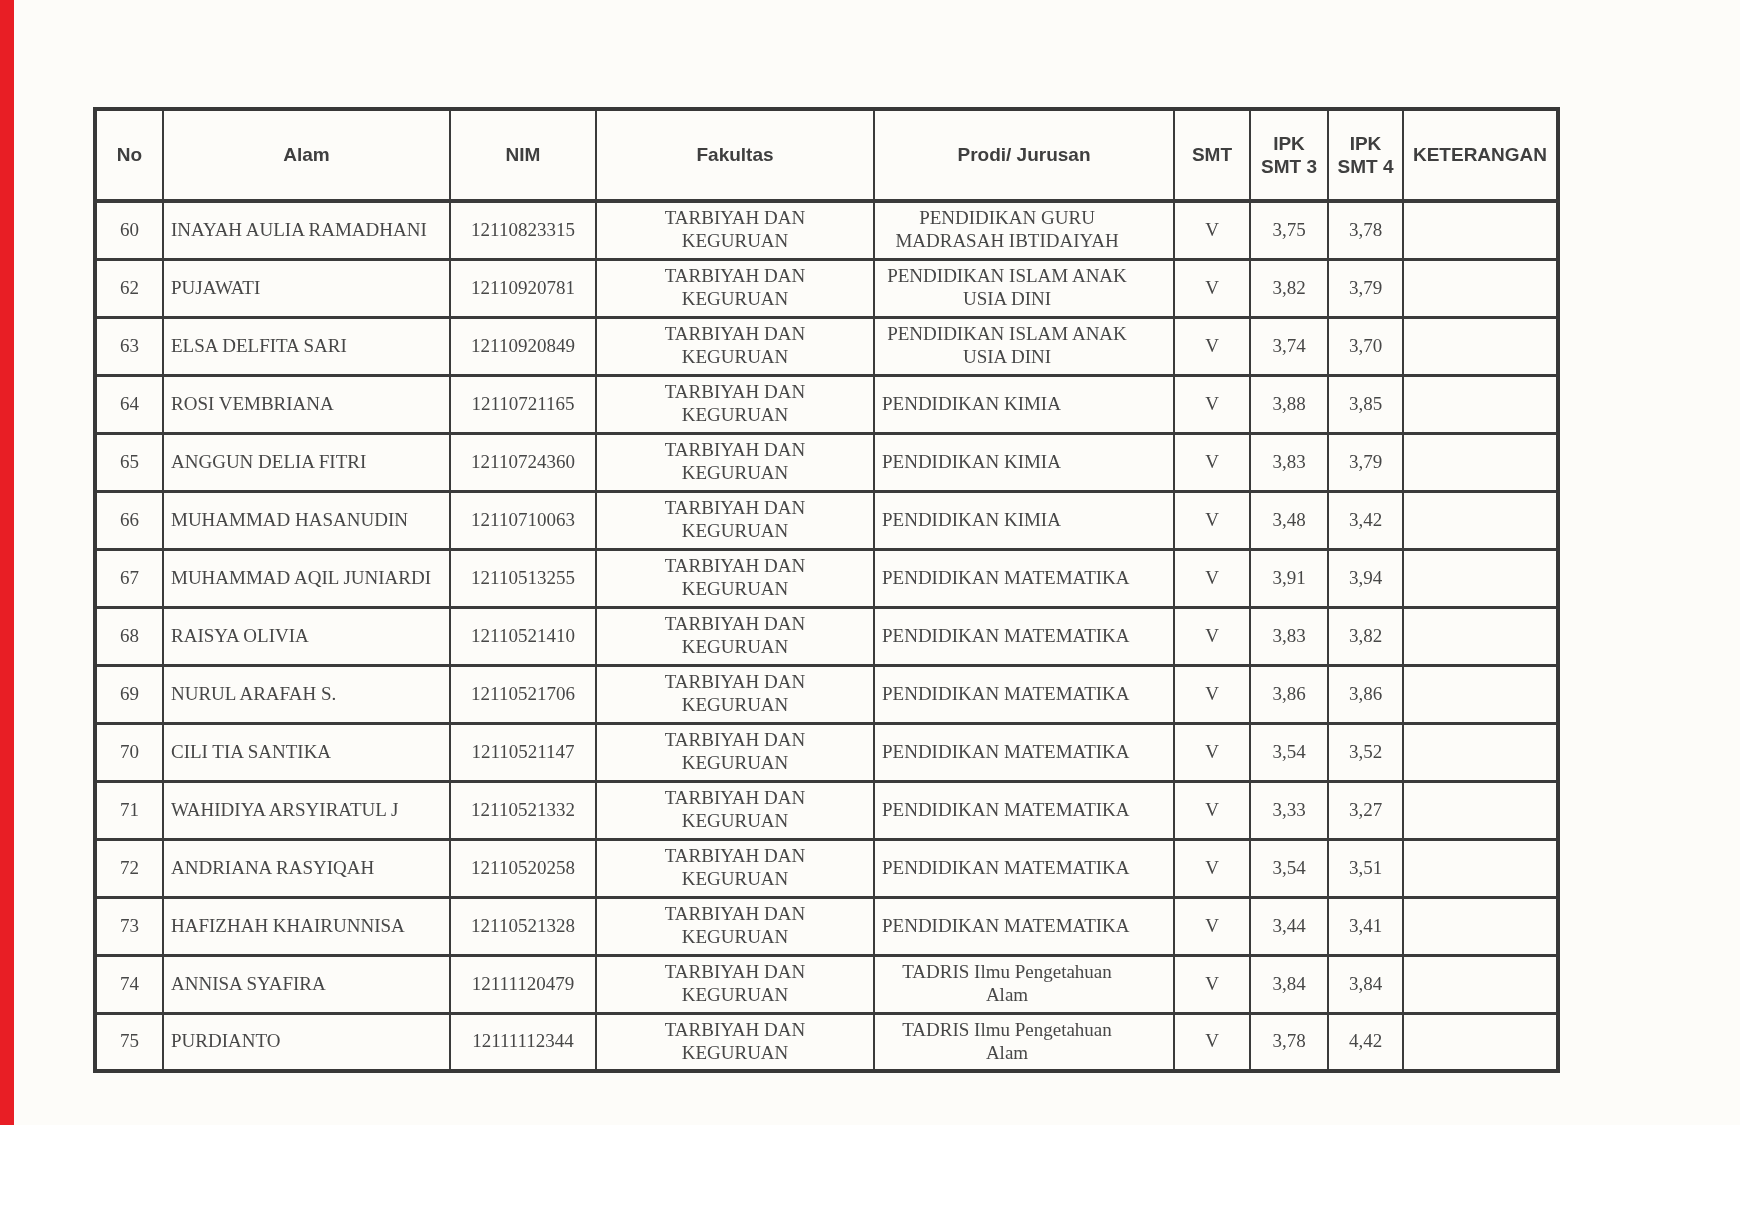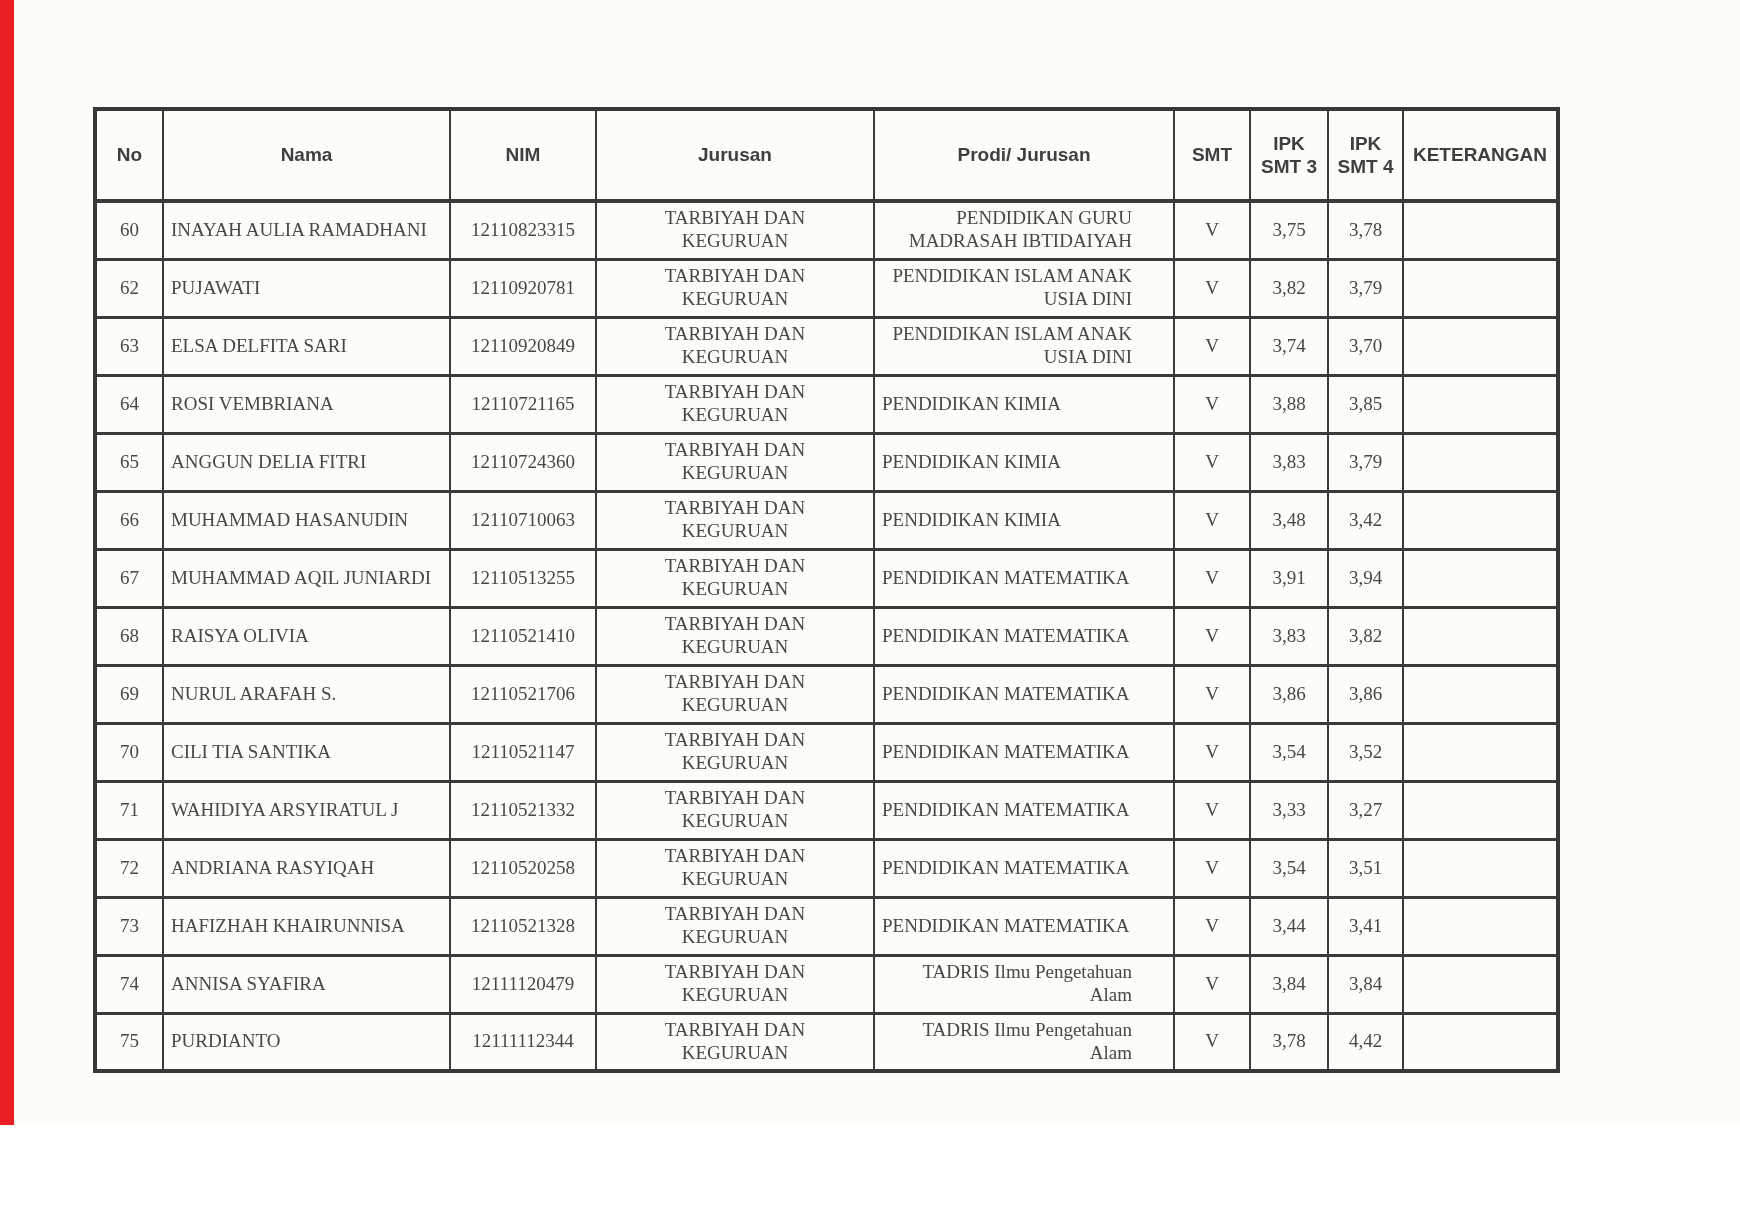--- a/index.html
+++ b/index.html
@@ -44,21 +44,21 @@
     padding:0 5px;
   }
   td.c-no, td.c-nim, td.c-fak, td.c-smt, td.c-ipk { text-align:center; }
   td.c-nama, td.c-prodi { text-align:left; padding-left:7px; padding-right:2px; }
   td.c-fak .wrapbox {
     display:inline-block; max-width:200px;
     vertical-align:middle;
   }
   td.c-prodi .wrapbox {
     display:inline-block; max-width:250px;
-    text-align:right; vertical-align:middle;
+    text-align:center; vertical-align:middle;
   }
   .pen-mark { position:absolute; left:1516px; top:1124px; }
 </style>
 </head>
 <body>
 
 <div class="page">
 
   <div class="scan-edge"></div>
 
@@ -70,23 +70,23 @@
       <col style="width:278px">
         <col style="width:300px">
         <col style="width:76px">
       <col style="width:78px">
         <col style="width:75px">
         <col style="width:155px">
     </colgroup>
     <thead>
       <tr>
         <th>No</th>
-        <th>Nama</th>
+        <th>Alam</th>
         <th>NIM</th>
-        <th>Jurusan</th>
+        <th>Fakultas</th>
         <th>Prodi/ Jurusan</th>
         <th>SMT</th>
         <th>IPK SMT 3</th>
         <th>IPK SMT 4</th>
         <th>KETERANGAN</th>
       </tr>
     </thead>
     <tbody>
         <tr>
       <td class="c-no">60</td>

